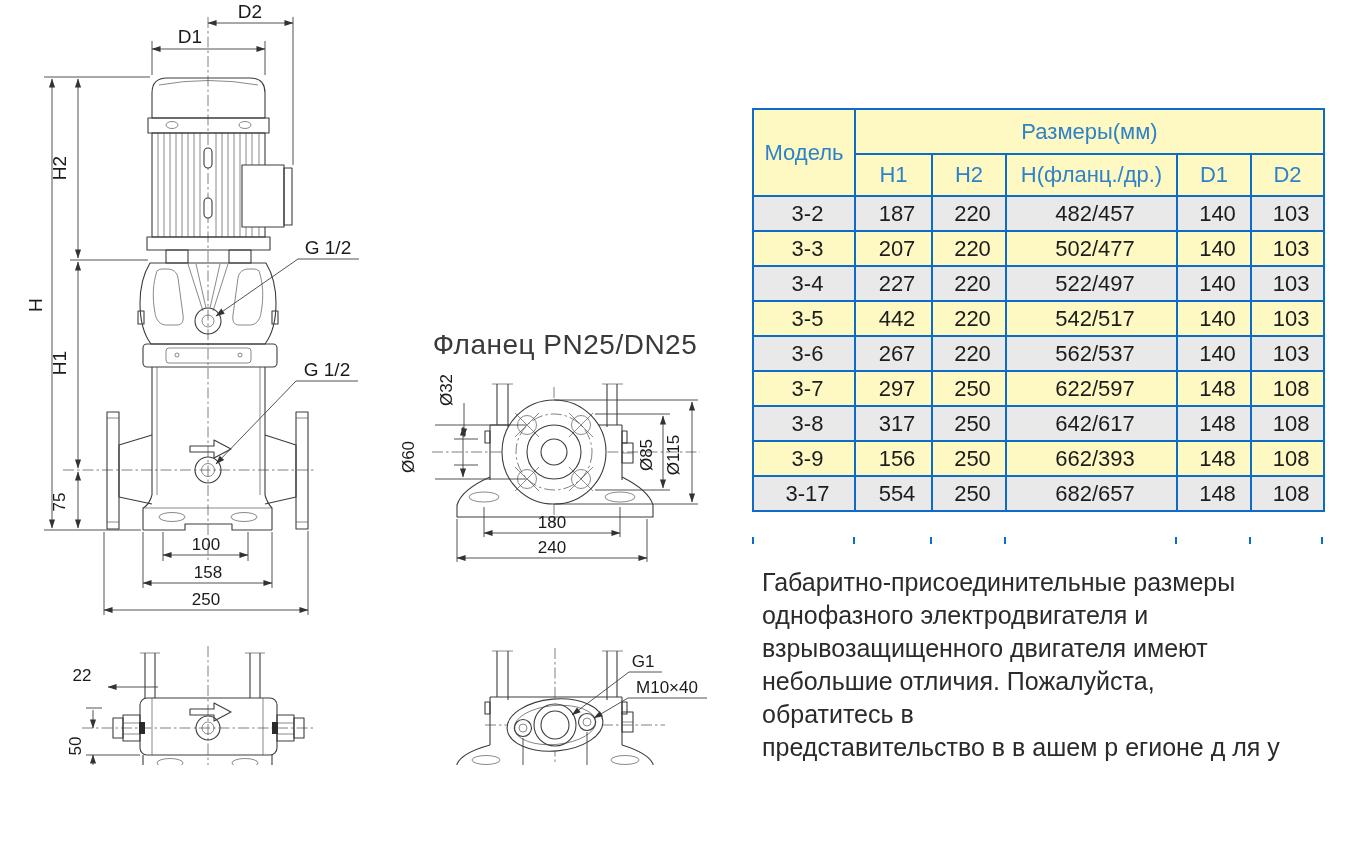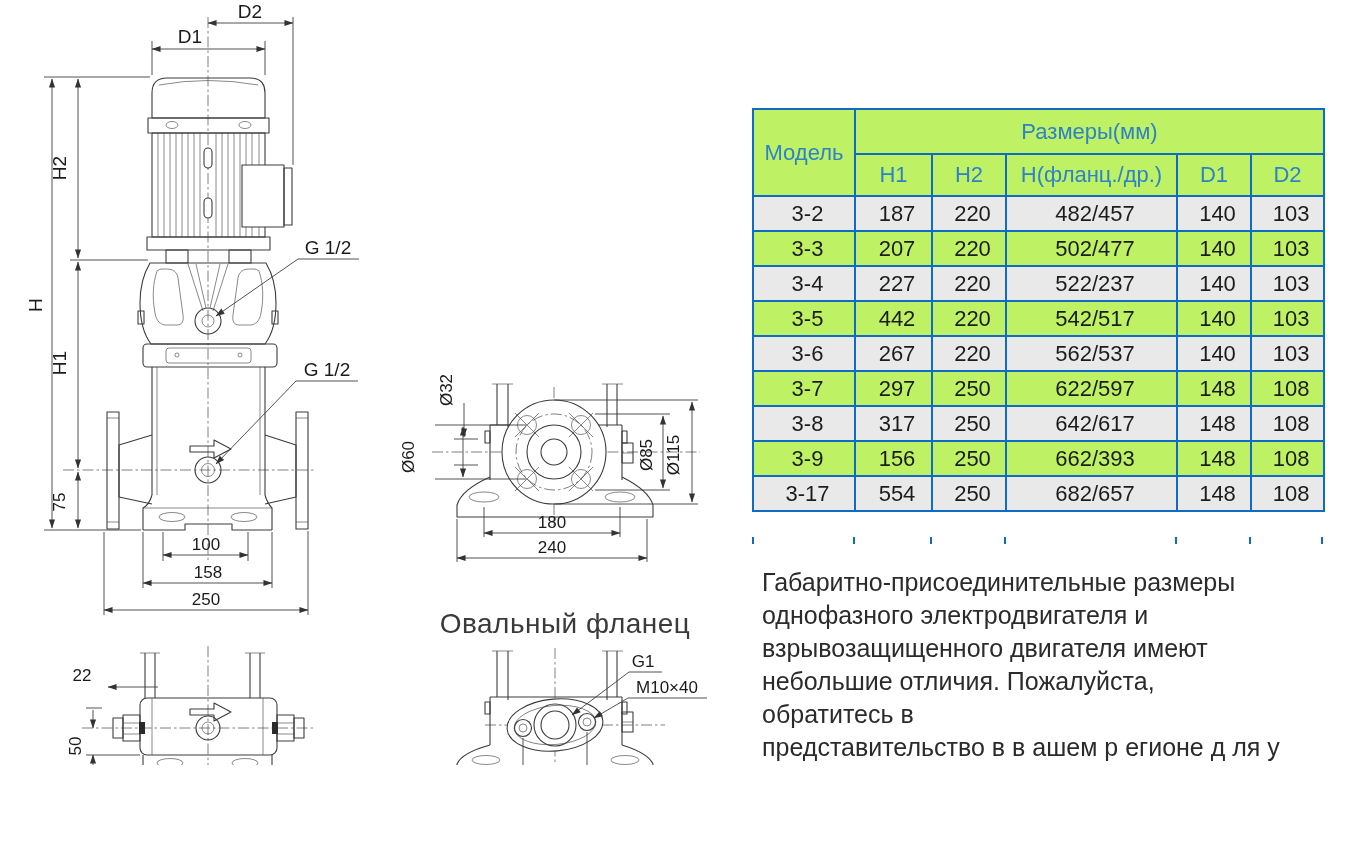--- a/index.html
+++ b/index.html
@@ -8,21 +8,21 @@
   svg{position:absolute;overflow:visible;}
   .ol{fill:none;stroke:#3c3c3c;stroke-width:1.1;stroke-linejoin:round;}
   .olw{fill:#ffffff;stroke:#3c3c3c;stroke-width:1.1;stroke-linejoin:round;}
   .th{fill:none;stroke:#4a4a4a;stroke-width:0.65;}
   .dm{fill:none;stroke:#3f3f3f;stroke-width:0.9;}
   .cl{fill:none;stroke:#555;stroke-width:0.75;stroke-dasharray:11 3 2.5 3;}
   .blk{fill:#2a2a2a;stroke:none;}
   .dt{font-family:"Liberation Sans",sans-serif;font-size:17px;fill:#1b1b1b;text-anchor:middle;}
   .dtl{font-size:19px;}
   .fig-title{position:absolute;text-align:center;font-size:28px;color:#3a3a3a;letter-spacing:0.5px;}
-  .dim-table{position:absolute;border-collapse:collapse;table-layout:fixed;background:#bef264;}
+  .dim-table{position:absolute;border-collapse:collapse;table-layout:fixed;background:#fef9c3;}
   .dim-table td,.dim-table th{border:2px solid #0f6cc4;text-align:center;vertical-align:middle;
       font-weight:400;font-size:22px;color:#1c1c1c;padding:0;overflow:hidden;white-space:nowrap;}
   .dim-table th{color:#2e82c8;}
   .hrow1 th{height:43px;}
   .hrow2 th{height:40px;}
   .drow td{height:33px;padding-left:7px;}
   .drow.shade td{background:#e9e9e9;}
   .ticks{position:absolute;height:8px;}
   .ticks span{position:absolute;top:0;width:2px;height:7px;background:#0f6cc4;}
   .note{position:absolute;font-size:25px;line-height:33px;color:#2b2b2b;white-space:pre-line;}
@@ -203,20 +203,21 @@
       <line class="dm" x1="83" y1="88" x2="83" y2="106" marker-end="url(#arr)"></line>
       <line class="dm" x1="83" y1="150" x2="83" y2="133" marker-end="url(#arr)"></line>
       <text class="dt" x="71" y="124" transform="rotate(-90 71 124)">50</text>
       <line class="dm" x1="130" y1="155" x2="130" y2="174"></line>
       <line class="dm" x1="267" y1="155" x2="267" y2="174"></line>
       <line class="dm" x1="130" y1="169" x2="267" y2="169" marker-start="url(#arr)" marker-end="url(#arr)"></line>
       <text class="dt" x="198" y="164">162</text>
     </g>
   </svg>
 
+  <div class="fig-title" style="left:400px;top:329px;width:330px">Фланец PN25/DN25</div>
   <svg style="left:400px;top:365px" width="330" height="200" viewBox="0 0 330 200">
     <g>
       <line class="cl" x1="32" y1="87" x2="300" y2="87"></line>
       <line class="cl" x1="154" y1="22" x2="154" y2="162"></line>
     </g>
     <g>
       <line class="th" x1="92" y1="19" x2="113" y2="19"></line>
       <line class="th" x1="202" y1="19" x2="223" y2="19"></line>
       <line class="ol" x1="97" y1="19" x2="97" y2="60"></line>
       <line class="ol" x1="108" y1="19" x2="108" y2="62"></line>
@@ -274,21 +275,20 @@
       <line class="dm" x1="220" y1="142" x2="220" y2="172"></line>
       <line class="dm" x1="84" y1="168" x2="220" y2="168" marker-start="url(#arr)" marker-end="url(#arr)"></line>
       <text class="dt" x="152" y="163">180</text>
       <line class="dm" x1="57" y1="154" x2="57" y2="197"></line>
       <line class="dm" x1="247" y1="154" x2="247" y2="197"></line>
       <line class="dm" x1="57" y1="193" x2="247" y2="193" marker-start="url(#arr)" marker-end="url(#arr)"></line>
       <text class="dt" x="152" y="188">240</text>
     </g>
   </svg>
 
-  <div class="fig-title" style="left:400px;top:608px;width:330px">Овальный фланец</div>
   <svg style="left:400px;top:640px" width="330" height="200" viewBox="0 0 330 200">
     <g>
       <line class="cl" x1="155" y1="8" x2="155" y2="160"></line>
       <line class="cl" x1="85" y1="85" x2="265" y2="85"></line>
     </g>
     <g>
       <line class="th" x1="92" y1="11" x2="113" y2="11"></line>
       <line class="th" x1="202" y1="11" x2="223" y2="11"></line>
       <line class="ol" x1="97" y1="11" x2="97" y2="57"></line>
       <line class="ol" x1="108" y1="11" x2="108" y2="60"></line>
@@ -363,21 +363,21 @@
       <td>207</td>
       <td>220</td>
       <td>502/477</td>
       <td>140</td>
       <td>103</td>
     </tr>
     <tr class="drow shade">
       <td>3-4</td>
       <td>227</td>
       <td>220</td>
-      <td>522/237</td>
+      <td>522/497</td>
       <td>140</td>
       <td>103</td>
     </tr>
     <tr class="drow">
       <td>3-5</td>
       <td>442</td>
       <td>220</td>
       <td>542/517</td>
       <td>140</td>
       <td>103</td>

